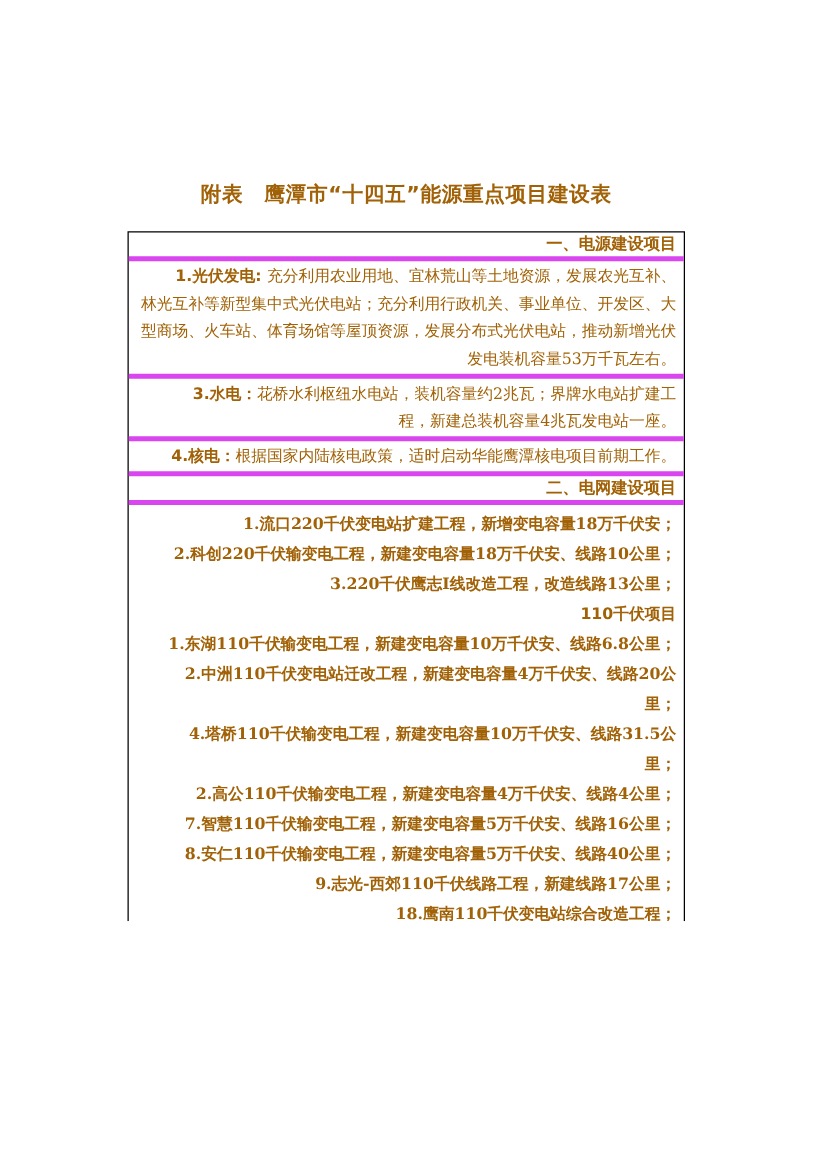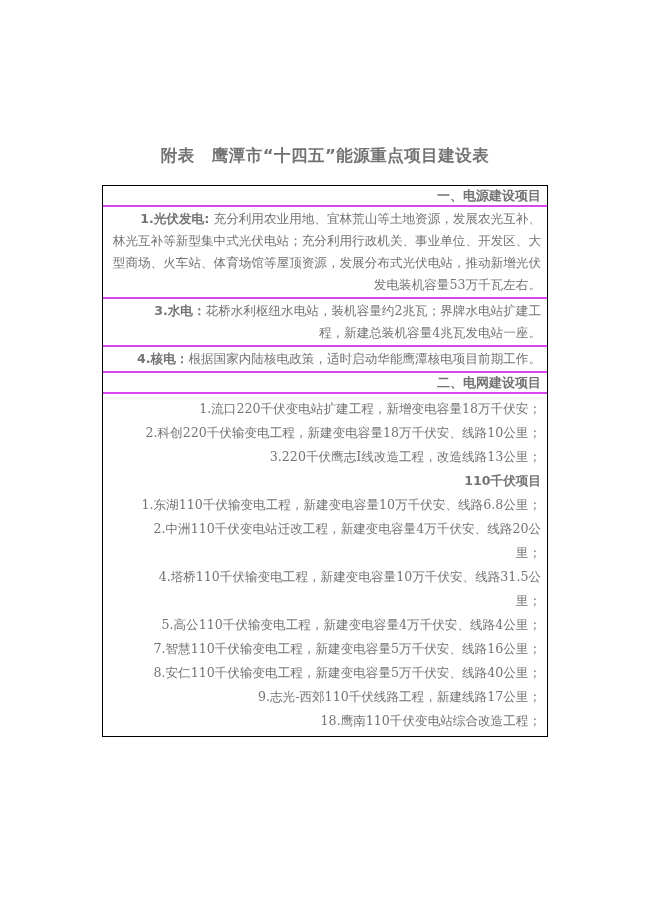--- a/index.html
+++ b/index.html
@@ -3,21 +3,21 @@
 <meta charset="utf-8">
 <style>
   * { margin: 0; padding: 0; box-sizing: border-box; }
   html, body { background: #ffffff; }
   .page {
     position: relative;
     width: 650px;
     height: 737px;
     margin: 0 auto;
     background: #ffffff;
-    color: #737373;
+    color: #a16207;
     overflow: hidden;
     font-family: "DejaVu Serif", "Liberation Serif", serif;
   }
   .title {
     padding-top: 145px;
     text-align: center;
     font-size: 16.5px;
     line-height: 22px;
     font-weight: 700;
     letter-spacing: 0.5px;
@@ -27,21 +27,21 @@
     width: 446px;
     margin: 18px auto 0 auto;
     border: 1.5px solid #000;
     text-align: right;
   }
   .row {
     padding: 1px 6px;
     font-size: 12.6px;
     line-height: 22px;
   }
-  .row + .row { border-top: 2px solid #d946ef; }
+  .row + .row { border-top: 4px solid #d946ef; }
   .section-header {
     font-weight: 700;
     font-size: 13px;
     line-height: 17px;
     padding: 1px 6px;
     font-family: "DejaVu Sans", "Liberation Sans", sans-serif;
   }
   .para { text-indent: 2em; overflow-wrap: break-word; }
   .para .lead {
     font-weight: 700;
@@ -51,20 +51,21 @@
   .block .sub-header {
     text-indent: 2em;
     font-weight: 700;
     line-height: 24px;
     font-family: "DejaVu Sans", "Liberation Sans", sans-serif;
   }
   .block .item {
     text-indent: 2em;
     line-height: 24px;
     overflow-wrap: break-word;
+    font-weight: bold;
   }
   .page-num {
     position: absolute;
     left: 0; right: 0;
     bottom: 38px;
     text-align: center;
     font-size: 9.5px;
     letter-spacing: 1px;
   }
 </style>
@@ -90,21 +91,21 @@
 
     <div class="row block">
       <div class="item">1.流口220千伏变电站扩建工程，新增变电容量18万千伏安；</div>
       <div class="item">2.科创220千伏输变电工程，新建变电容量18万千伏安、线路10公里；</div>
       <div class="item">3.220千伏鹰志Ⅰ线改造工程，改造线路13公里；</div>
 
       <div class="sub-header">110千伏项目</div>
       <div class="item">1.东湖110千伏输变电工程，新建变电容量10万千伏安、线路6.8公里；</div>
       <div class="item">2.中洲110千伏变电站迁改工程，新建变电容量4万千伏安、线路20公里；</div>
       <div class="item">4.塔桥110千伏输变电工程，新建变电容量10万千伏安、线路31.5公里；</div>
-      <div class="item">5.高公110千伏输变电工程，新建变电容量4万千伏安、线路4公里；</div>
+      <div class="item">2.高公110千伏输变电工程，新建变电容量4万千伏安、线路4公里；</div>
       <div class="item">7.智慧110千伏输变电工程，新建变电容量5万千伏安、线路16公里；</div>
       <div class="item">8.安仁110千伏输变电工程，新建变电容量5万千伏安、线路40公里；</div>
       <div class="item">9.志光-西郊110千伏线路工程，新建线路17公里；</div>
       <div class="item">18.鹰南110千伏变电站综合改造工程；</div>
     </div>
 
   </div>
 
 
 </div>

